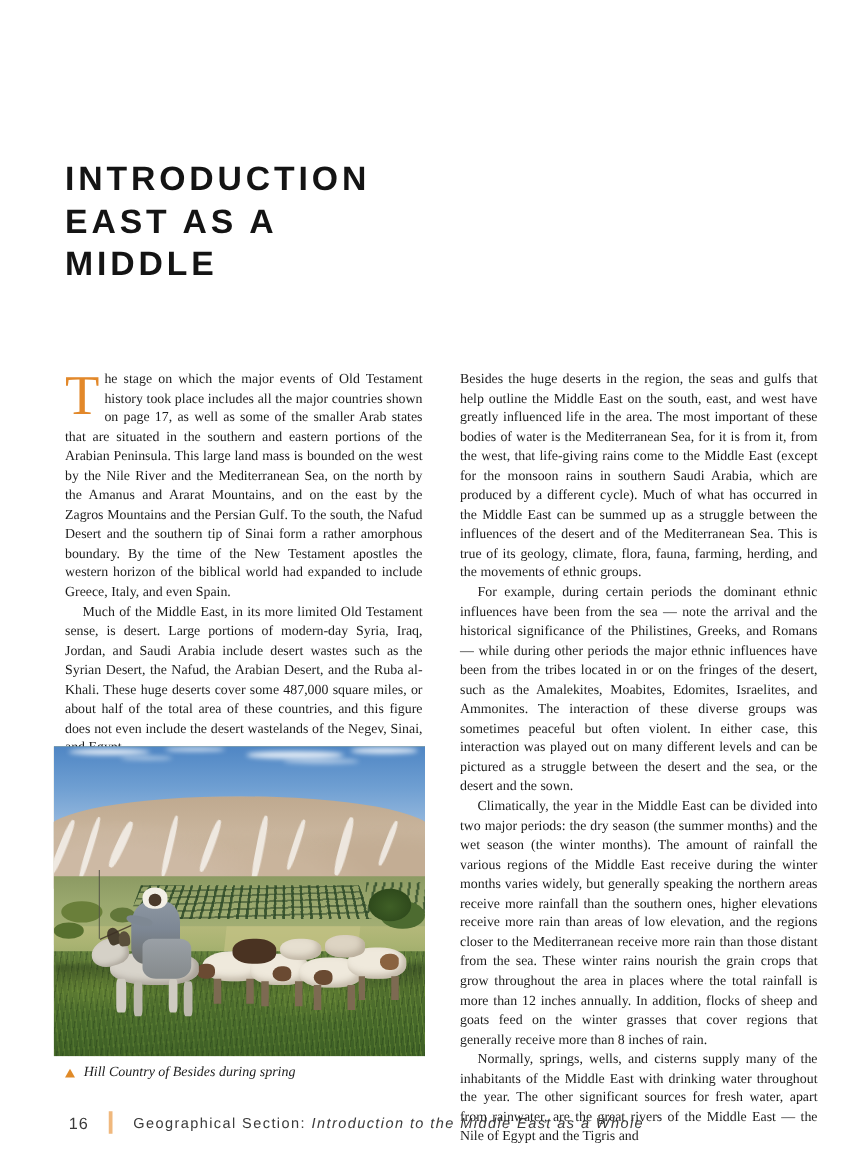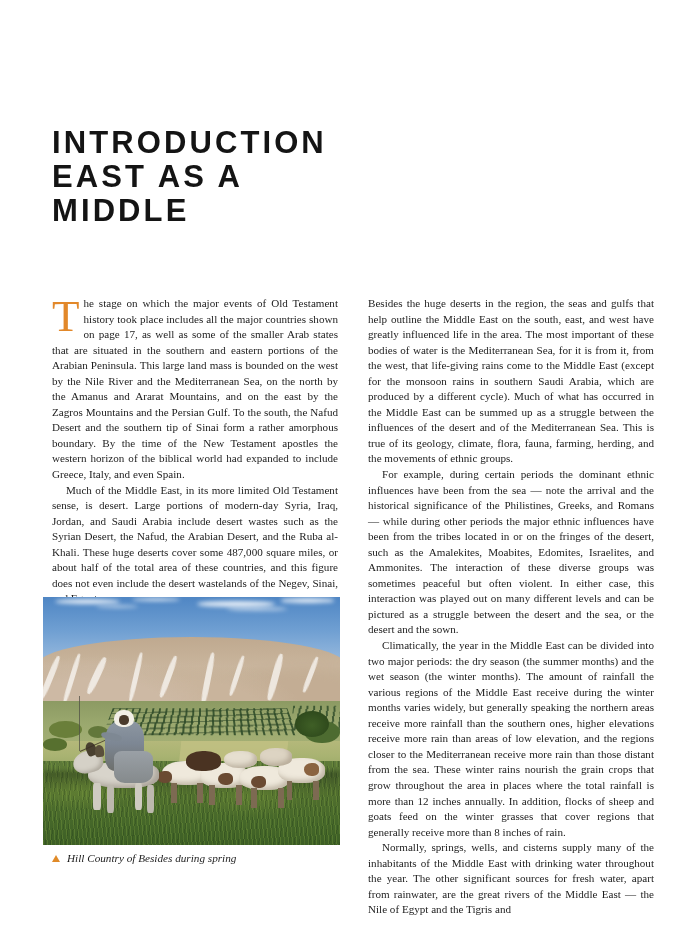--- a/index.html
+++ b/index.html
@@ -25,21 +25,21 @@
   
   .title-block {
     position: absolute;
     left: 52px;
     top: 126px;
     width: 330px;
   }
   .title-line {
     font-family: "Liberation Sans", sans-serif;
     font-weight: 700;
-    font-size: 31px;
+    font-size: 27px;
     line-height: 34px;
     letter-spacing: 3.1px;
     color: #141414;
     white-space: nowrap;
   }
 
   
   .col {
     position: absolute;
     font-family: "Liberation Serif", serif;
@@ -499,14 +499,19 @@
       <div class="rider-head"></div>
       <div class="rider-face"></div>
     </div>
   </div>
 
   <div class="caption">
     <span class="cap-tri"></span>
     <span class="cap-text">Hill Country of Besides during spring</span>
   </div>
 
+  <div class="footer">
+    <span class="folio">16</span>
+    <span class="foot-rule"></span>
+    <span class="foot-text"><span>Geographical Section:</span> <em>Introduction to the Middle East as a Whole</em></span>
+  </div>
 
 </div>
 
 </body></html>

